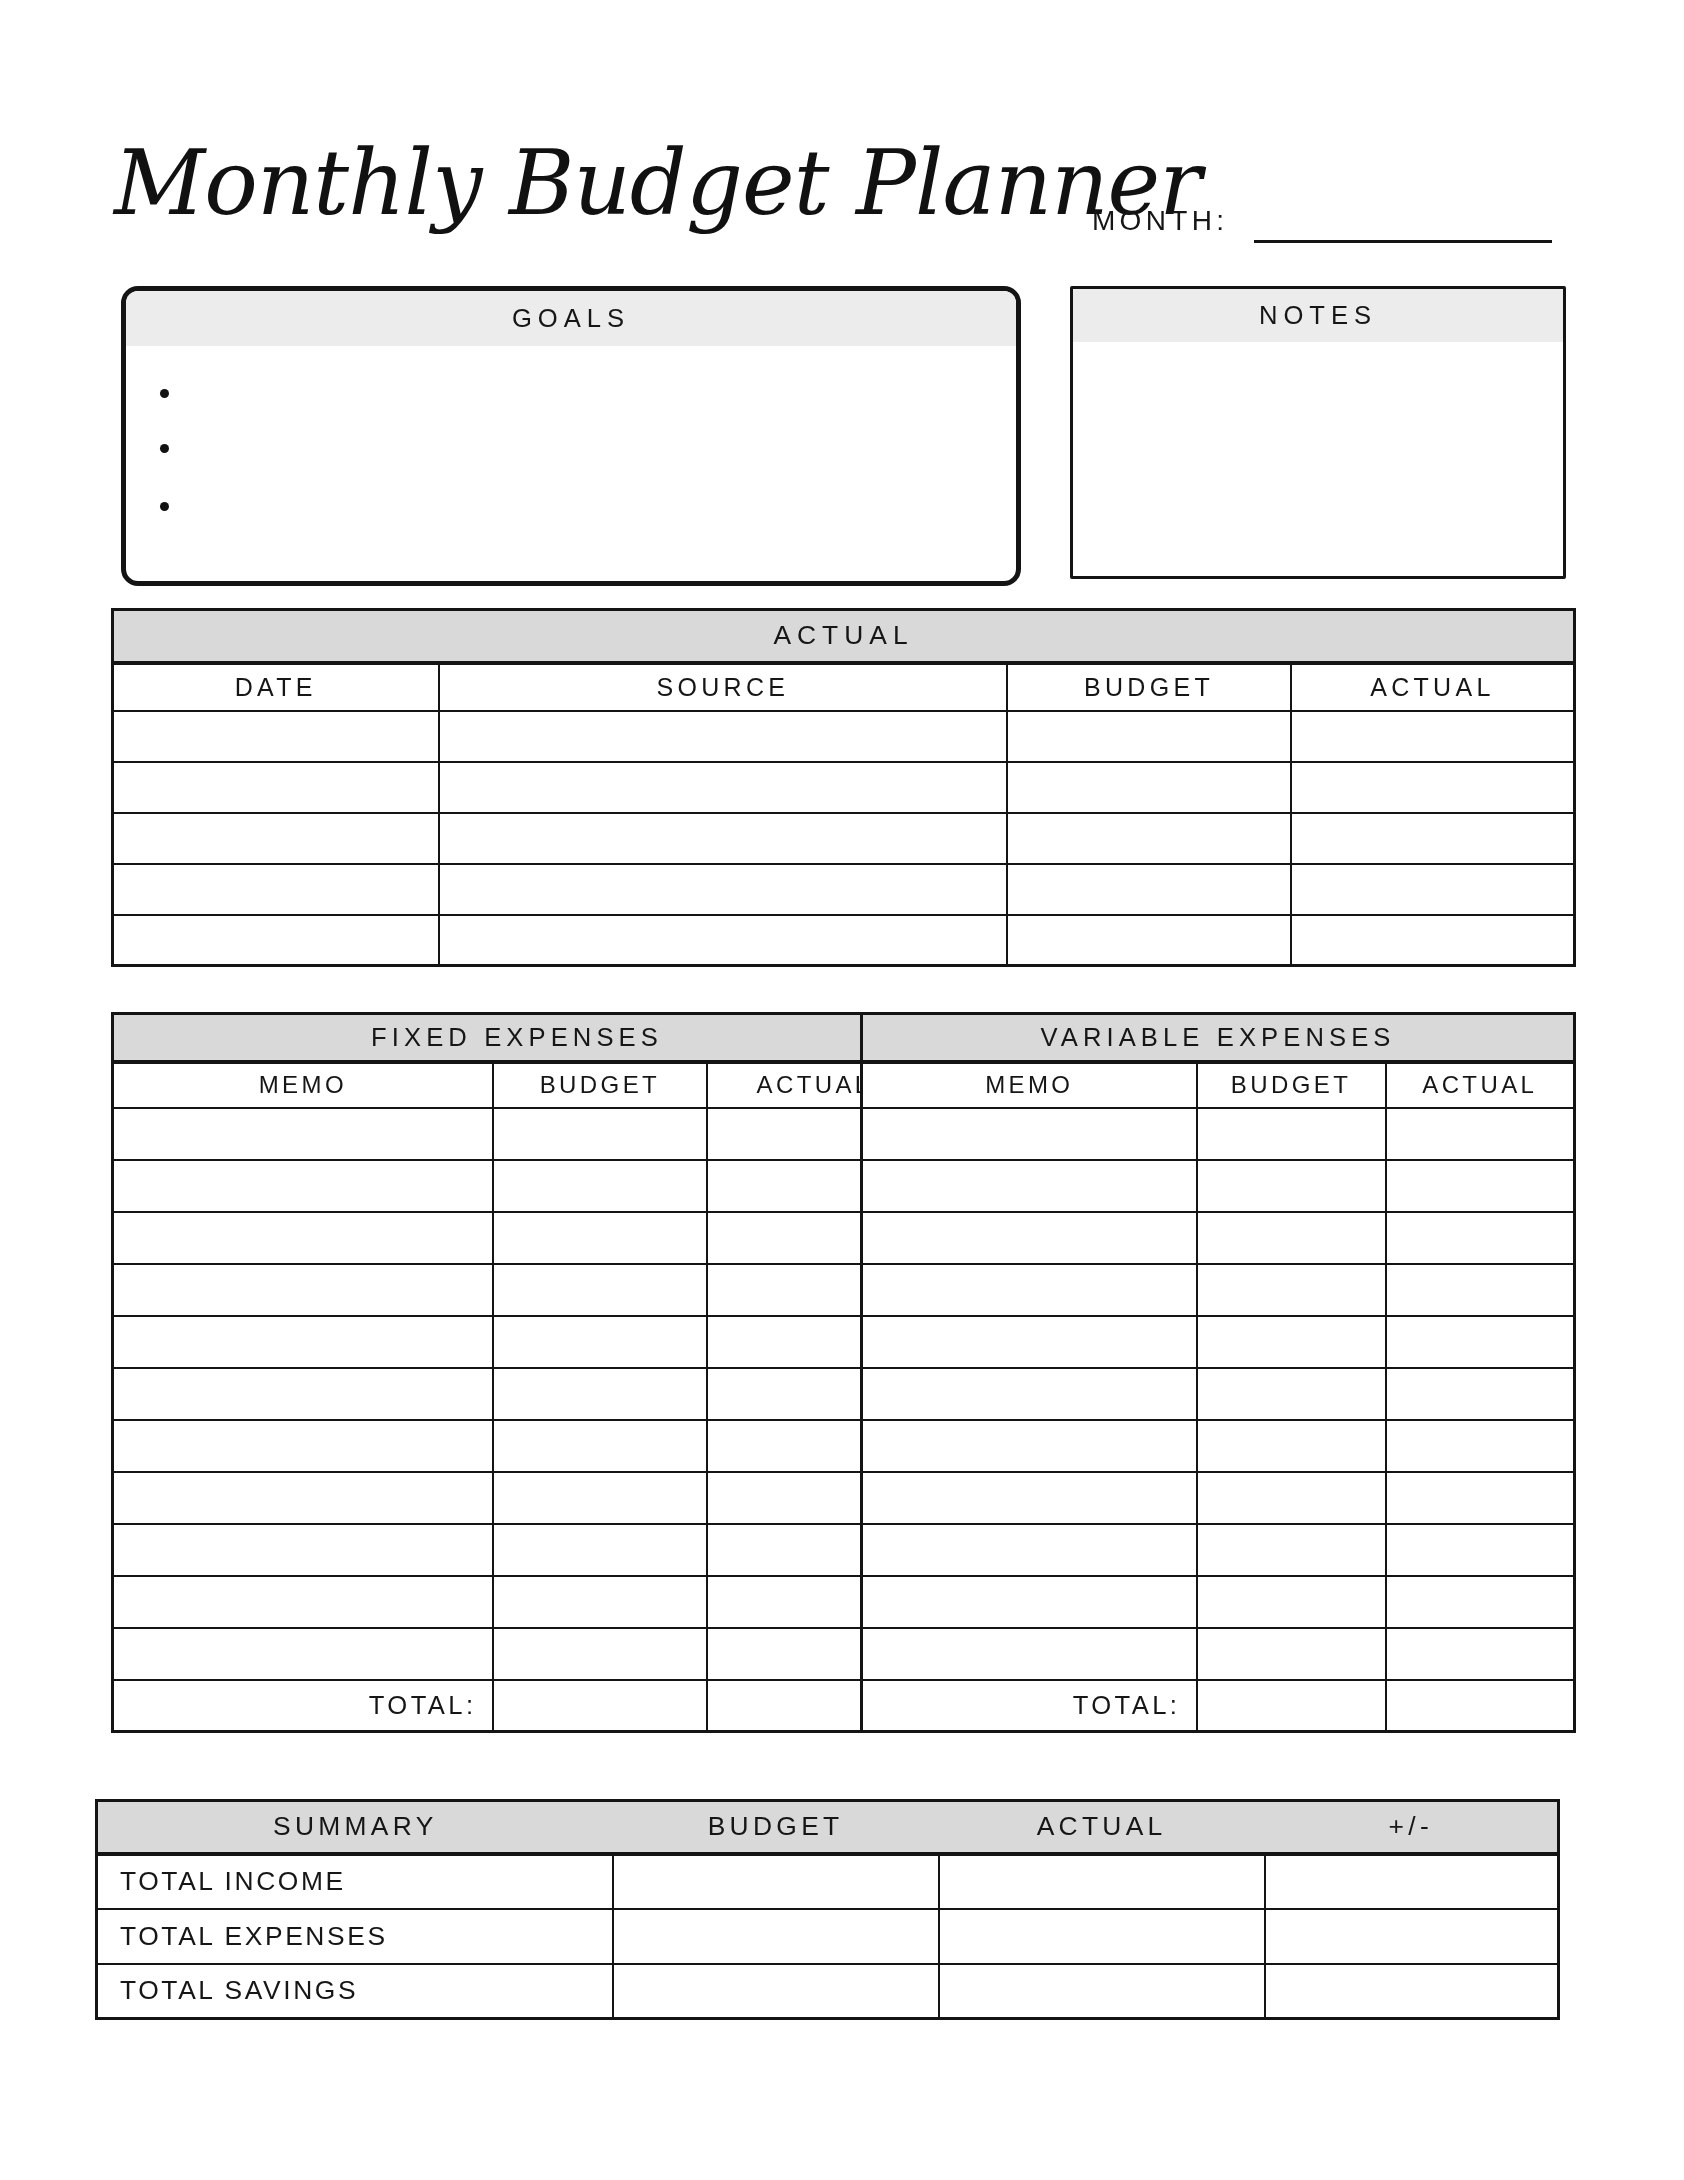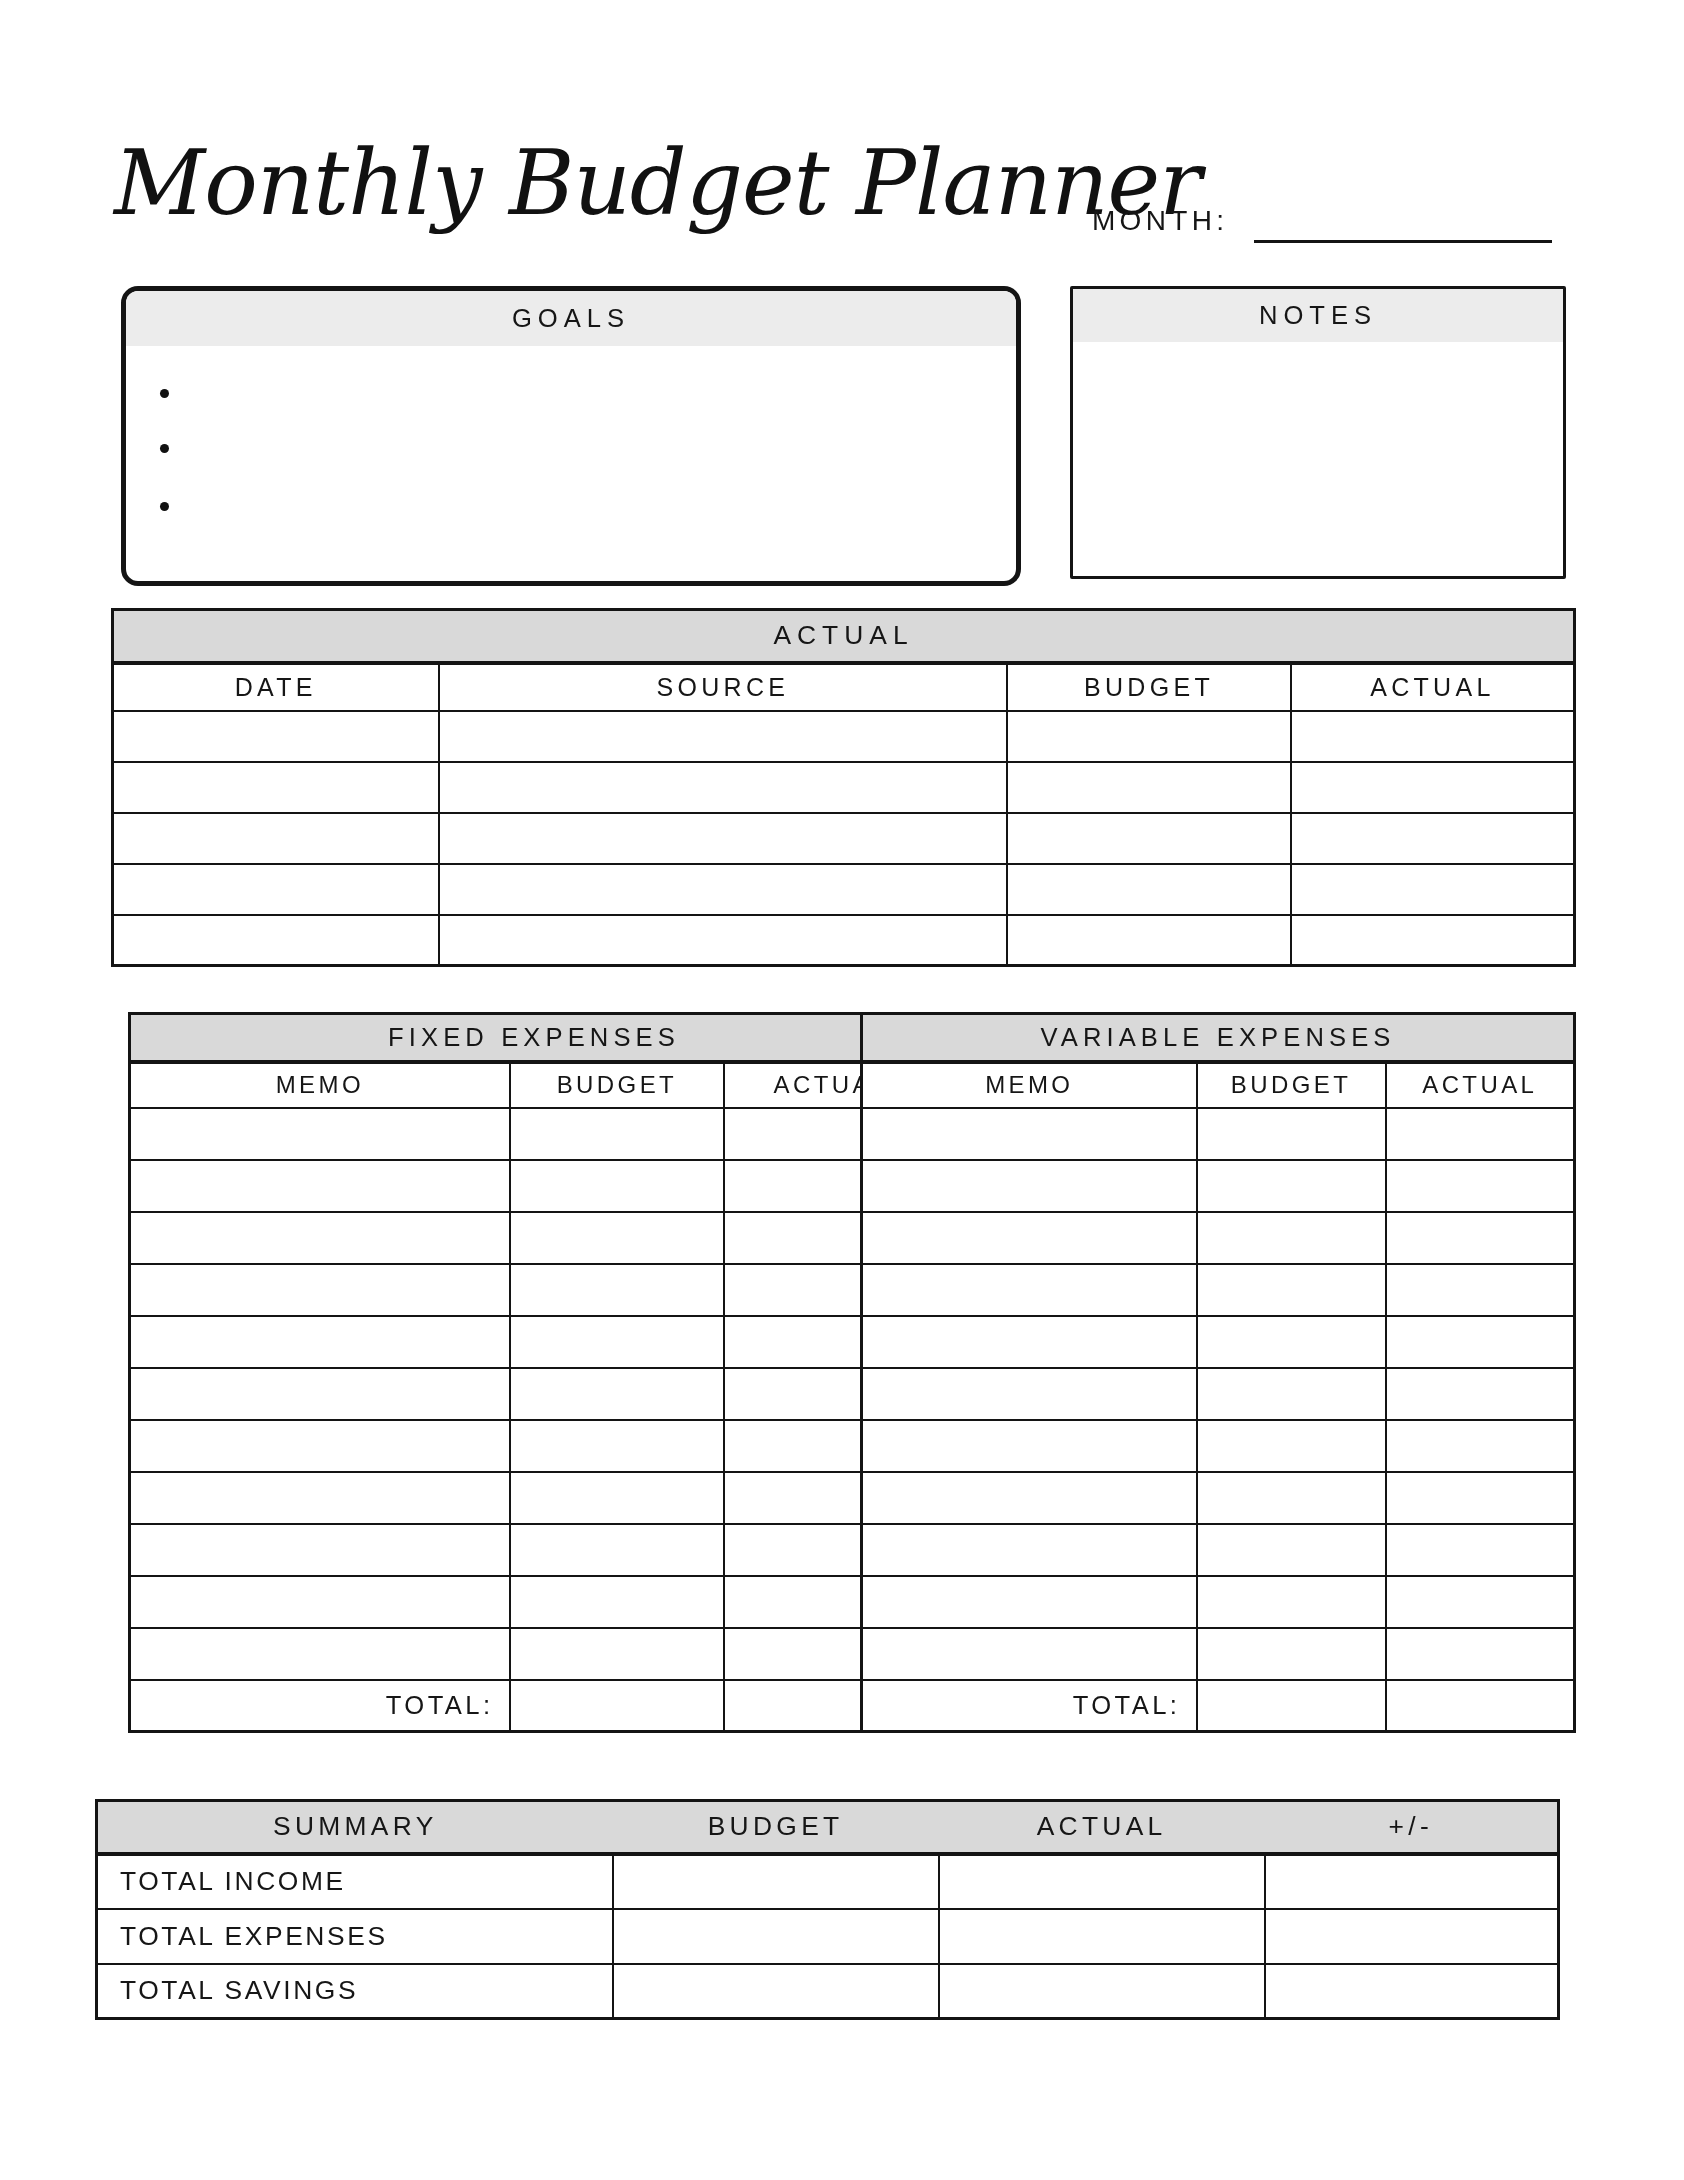--- a/index.html
+++ b/index.html
@@ -91,21 +91,21 @@
   }
   th.col-head{
     height:48px;font-size:25px;letter-spacing:4.3px;background:#fff;
   }
   td.blank{height:51px;}
 
   
   .income{left:111px;top:608px;width:1465px;}
 
   
-  .fixed{left:128px;top:1012px;width:812px;}
+  .fixed{left:111px;top:1012px;width:812px;}
   .variable{left:860px;top:1012px;width:716px;}
   .fixed th.band,.variable th.band{height:48px;font-size:25.6px;letter-spacing:5.1px;}
   .fixed th.col-head,.variable th.col-head{height:46px;font-size:24px;letter-spacing:3.4px;}
   .fixed td.blank,.variable td.blank{height:52px;}
   td.total-label{
     height:52px;text-align:right;padding-right:15.3px;
     font-size:25.6px;letter-spacing:3.4px;
   }
 
   

